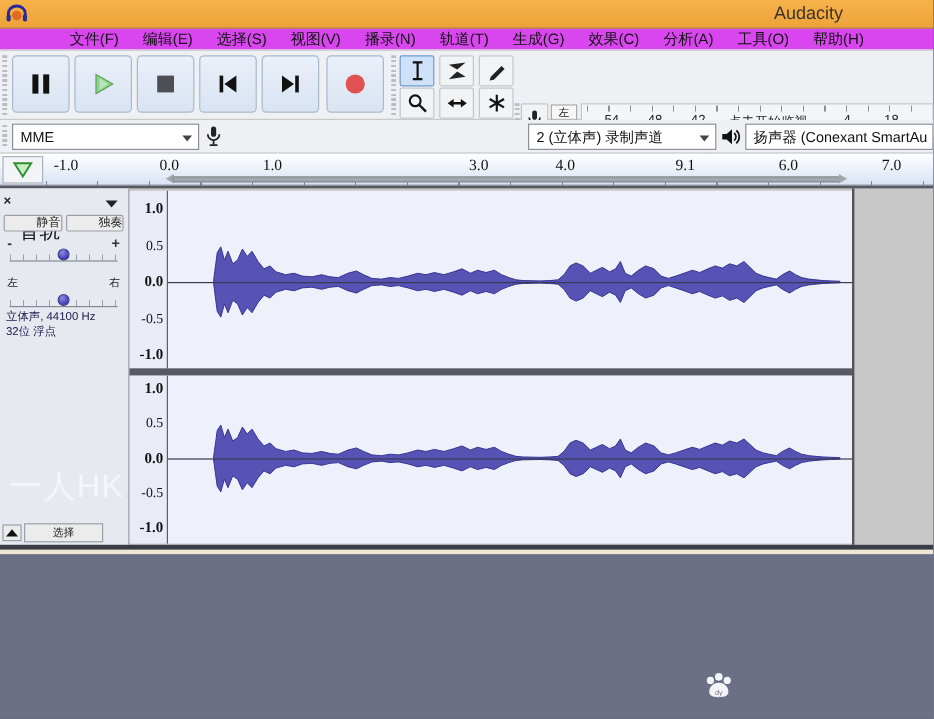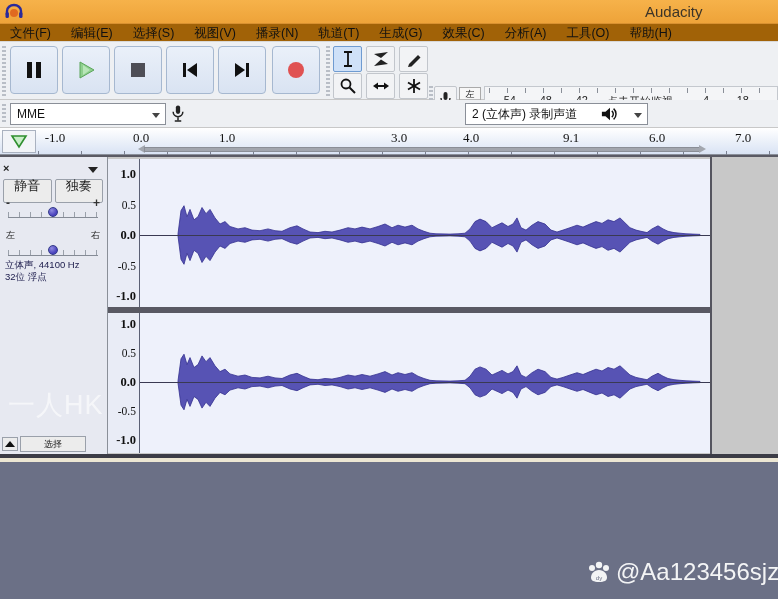--- a/index.html
+++ b/index.html
@@ -7,22 +7,22 @@
   body{font-family:"Liberation Sans",sans-serif;-webkit-font-smoothing:antialiased;}
   .window{position:relative;width:778px;height:599px;overflow:hidden;background:#6b7086;}
 
   
   .titlebar{position:absolute;left:0;top:0;width:778px;height:24px;
     background:linear-gradient(#f6b24a,#eea339);border-bottom:1px solid #d89030;}
   .app-icon{position:absolute;left:4px;top:3px;width:20px;height:18px;}
   .wtitle{position:absolute;left:645px;top:3px;font-size:15px;color:#3c3428;}
 
   
-  .menubar{position:absolute;left:0;top:24px;width:778px;height:18px;background:#a16207;
-    border-bottom:1px solid #d8d8d8;display:flex;align-items:center;}
+  .menubar{position:absolute;left:0;top:24px;width:778px;height:18px;background:#d946ef;
+    border-bottom:1px solid #d8d8d8;display:flex;align-items:center;justify-content:center;}
   .menu-item{font-size:12.5px;color:#111;padding:0 10px;line-height:18px;cursor:default;}
 
   
   .toolbars{position:absolute;left:0;top:42px;width:778px;height:58px;background:#eef0f3;
     border-bottom:1px solid #c8c8c8;}
   .grip{position:absolute;width:4px;background:repeating-linear-gradient(to bottom,#b9bec6 0 2px,transparent 2px 4px);}
 
   .tbtn{position:absolute;border:1px solid #a6b8d0;border-radius:4px;
     background:linear-gradient(#eaf0f9,#d9e3f2);display:flex;align-items:center;justify-content:center;}
   .transport-btn{width:48px;height:48px;top:4px;}
@@ -74,21 +74,21 @@
     border-bottom:4px solid transparent;border-left:7px solid #a2a6ae;}
 
   
   .trackarea{position:absolute;left:0;top:155px;width:778px;height:303px;background:#c8c8c8;border-top:2px solid #5a5a64;}
   .trackpanel{position:absolute;left:0;top:0;width:108px;height:297px;background:#e7e9f1;border-right:1px solid #8a8f98;}
   .tp-close{position:absolute;left:3px;top:6px;font-size:11px;font-weight:bold;color:#222;line-height:10px;}
   .tp-name{position:absolute;left:16px;top:24px;font-size:17px;color:#111;}
   .tp-caret{position:absolute;left:88px;top:10px;width:0;height:0;border-left:5px solid transparent;
     border-right:5px solid transparent;border-top:6px solid #222;}
   .tp-row{position:absolute;left:3px;top:22px;width:100px;display:flex;gap:3px;}
-  .tp-btn{flex:1;height:24px;font-size:13px;line-height:12px;text-align:center;color:#222;
+  .tp-btn{flex:1;height:14px;font-size:10px;line-height:12px;text-align:right;color:#222;
     background:#ececec;border:1px solid #9aa0aa;border-radius:2px;}
   .tp-slider{left:6px;width:94px;}
   .tp-slider .track{left:2px;right:2px;}
   .tp-slider .thumb{width:10px;height:10px;}
   .tp-lr{position:absolute;left:6px;width:94px;top:72px;font-size:9px;color:#222;}
   .tp-lr .r{float:right;}
   .tp-info{position:absolute;left:5px;top:102px;font-size:9.5px;color:#1a1a4a;line-height:12px;white-space:nowrap;}
   .tp-collapse{position:absolute;left:2px;top:280px;width:16px;height:14px;background:#ececec;
     border:1px solid #9aa0aa;display:flex;align-items:center;justify-content:center;}
   .tp-collapse .up{width:0;height:0;border-left:5px solid transparent;border-right:5px solid transparent;border-bottom:6px solid #111;}
@@ -284,30 +284,33 @@
       <span class="chev"></span>
     </div>
     <span class="dev-icon" style="left:171px;">
       <svg width="14" height="20" viewBox="0 0 13 18">
         <rect x="4.5" y="1" width="4" height="8" rx="2" fill="#222"></rect>
         <path d="M2 7 a4.5 4.5 0 0 0 9 0" fill="none" stroke="#222" stroke-width="1.4"></path>
         <line x1="6.5" y1="12" x2="6.5" y2="15" stroke="#222" stroke-width="1.4"></line>
         <line x1="3.5" y1="15.5" x2="9.5" y2="15.5" stroke="#222" stroke-width="1.4"></line>
       </svg>
     </span>
-    <div class="combo" style="left:465px;width:183px;">
+    <div class="combo" style="left:440px;width:157px;">
       <span>2 (立体声) 录制声道</span>
       <span class="chev"></span>
     </div>
     <span class="dev-icon" style="left:601px;top:6px;">
       <svg width="18" height="16" viewBox="0 0 20 17">
         <polygon points="1,6 5,6 10,1.5 10,15.5 5,11 1,11" fill="#111"></polygon>
         <path d="M12 5 a4.5 4.5 0 0 1 0 7 M14 2.5 a8 8 0 0 1 0 12" fill="none" stroke="#111" stroke-width="1.6"></path>
       </svg>
     </span>
+    <div class="combo" style="left:621px;width:157px;">
+      <span>扬声器 (Conexant SmartAu</span>
+    </div>
   </div>
 
   <div class="timeline">
     <div class="tl-btn">
       <svg width="20" height="16" viewBox="0 0 20 16">
         <polygon points="3,2 17,2 10,13" fill="#c8eec8" stroke="#2f8f2f" stroke-width="1.6"></polygon>
       </svg>
     </div>
     <div class="ruler" id="ruler">
       <div class="tl-minor"></div>
@@ -401,17 +404,16 @@
     <div class="watermark2">
       <svg width="26" height="26" viewBox="0 0 26 26">
         <g fill="rgba(255,255,255,0.92)">
           <circle cx="6" cy="9" r="3"></circle>
             <circle cx="13" cy="6" r="3.2"></circle>
             <circle cx="20" cy="9" r="3"></circle>
           <path d="M13 11 c-5 0 -8 4 -8 7.5 c0 3 2.5 4.5 8 4.5 c5.5 0 8 -1.5 8 -4.5 c0 -3.5 -3 -7.5 -8 -7.5 z"></path>
         </g>
         <text x="13" y="21" font-size="6" text-anchor="middle" fill="#6b7086" font-family="Liberation Sans, sans-serif">dy</text>
       </svg>
-      <span>@Aa123456sjz</span>
     </div>
   </div>
 
 </div>
 
 </body></html>

